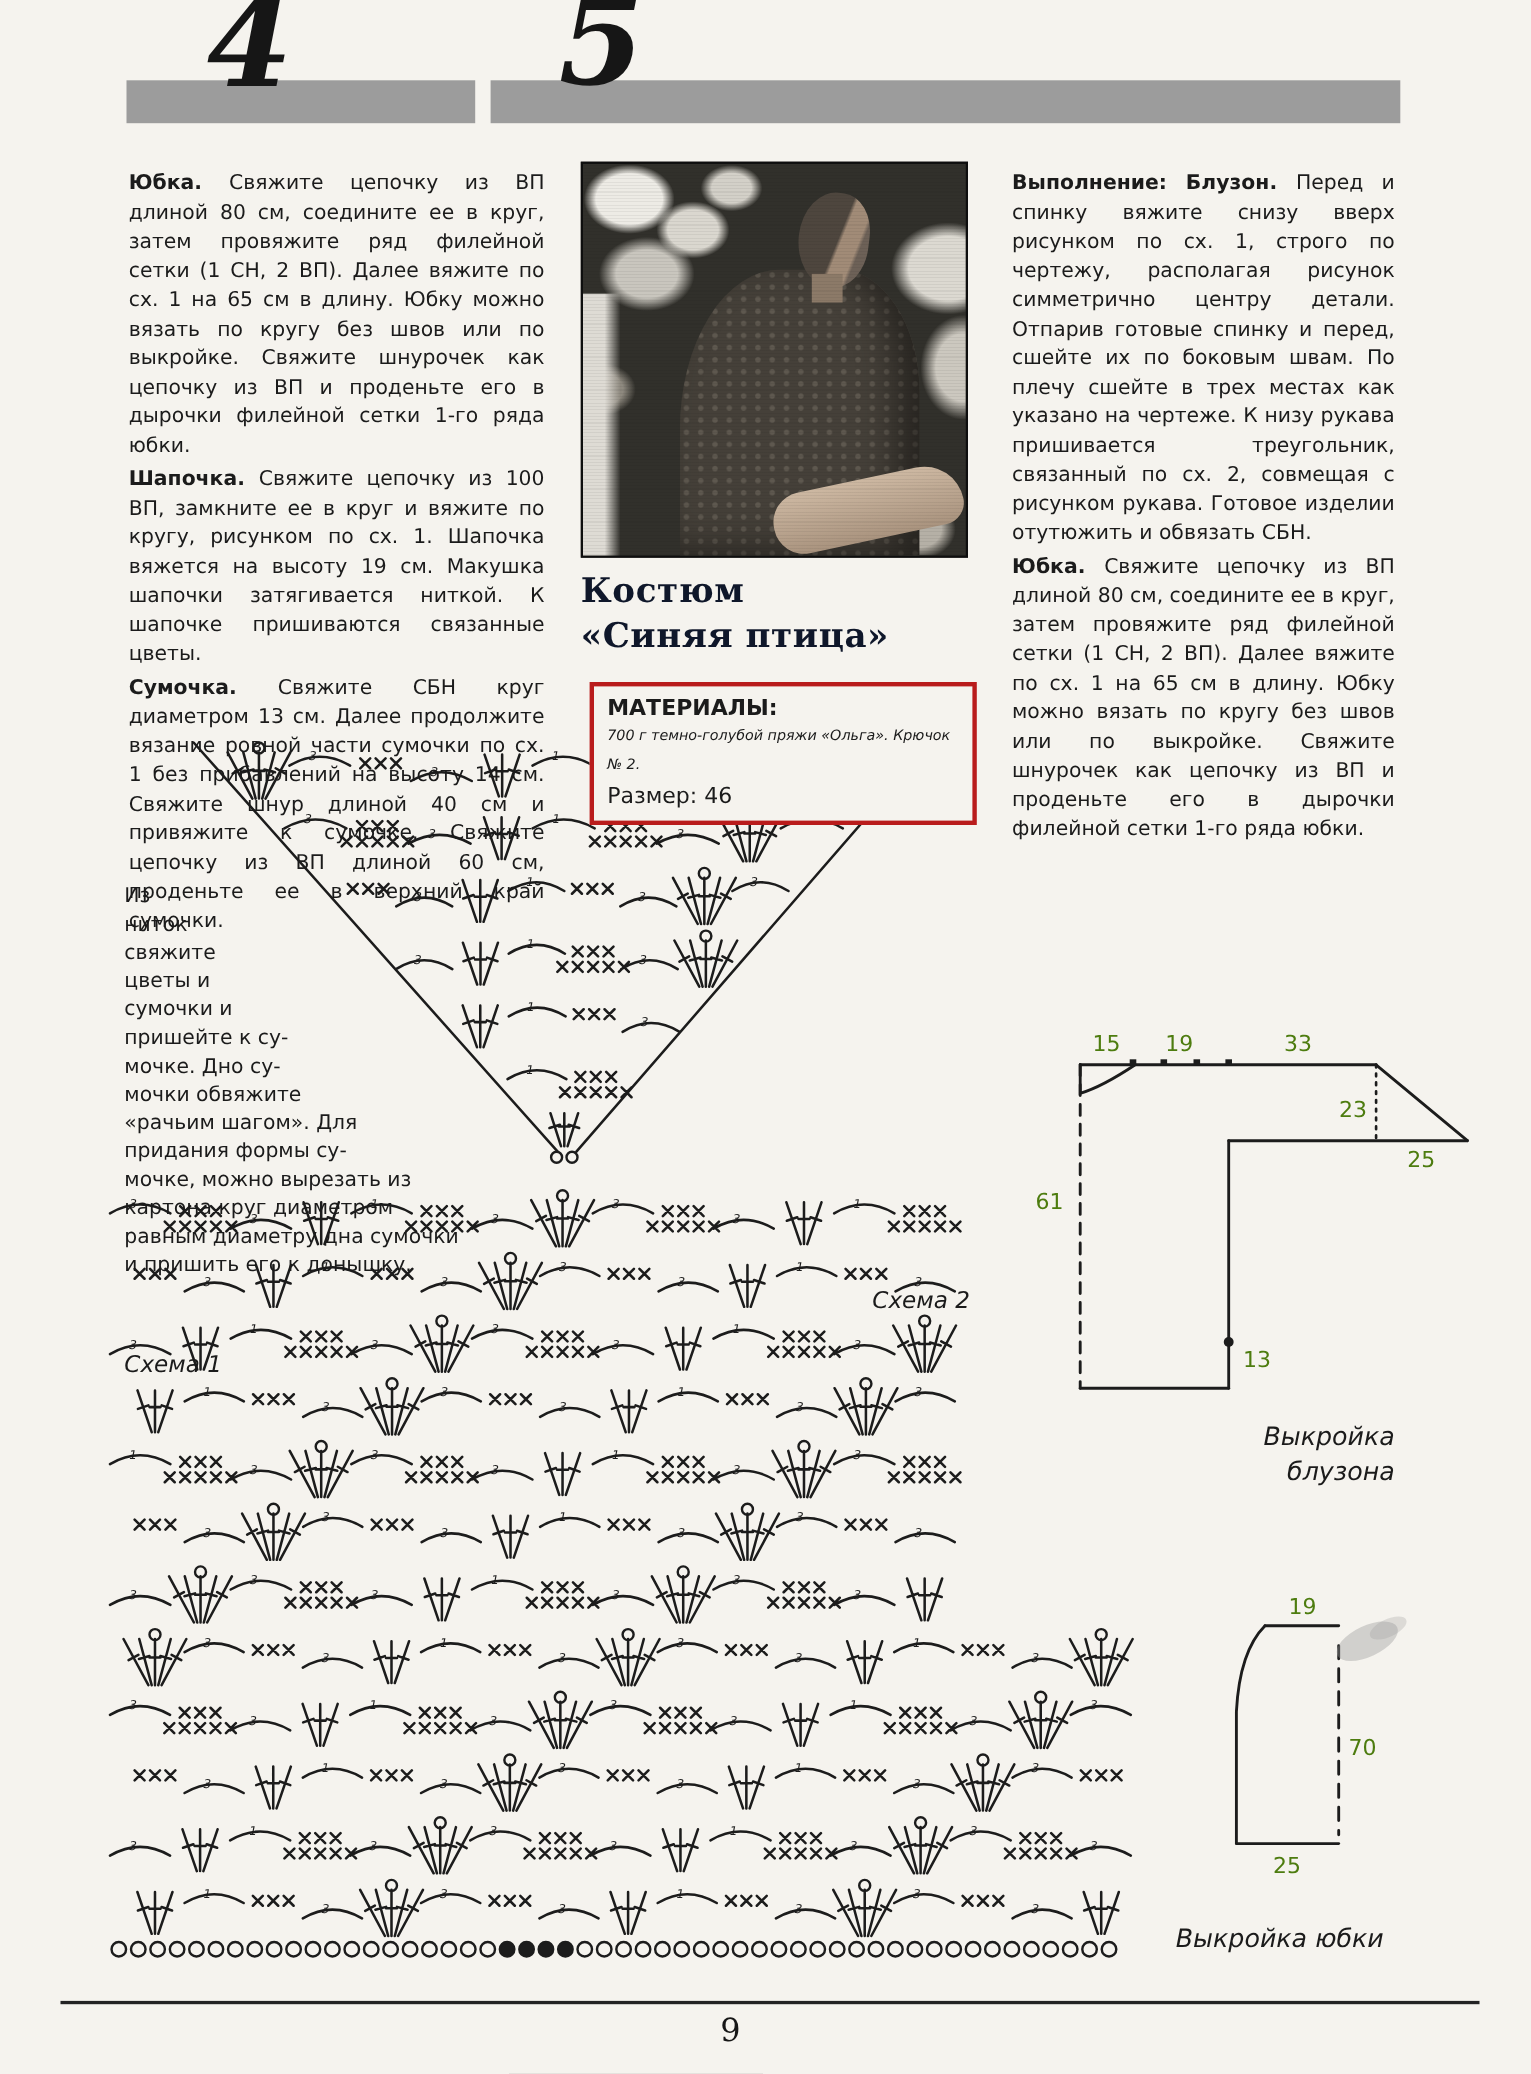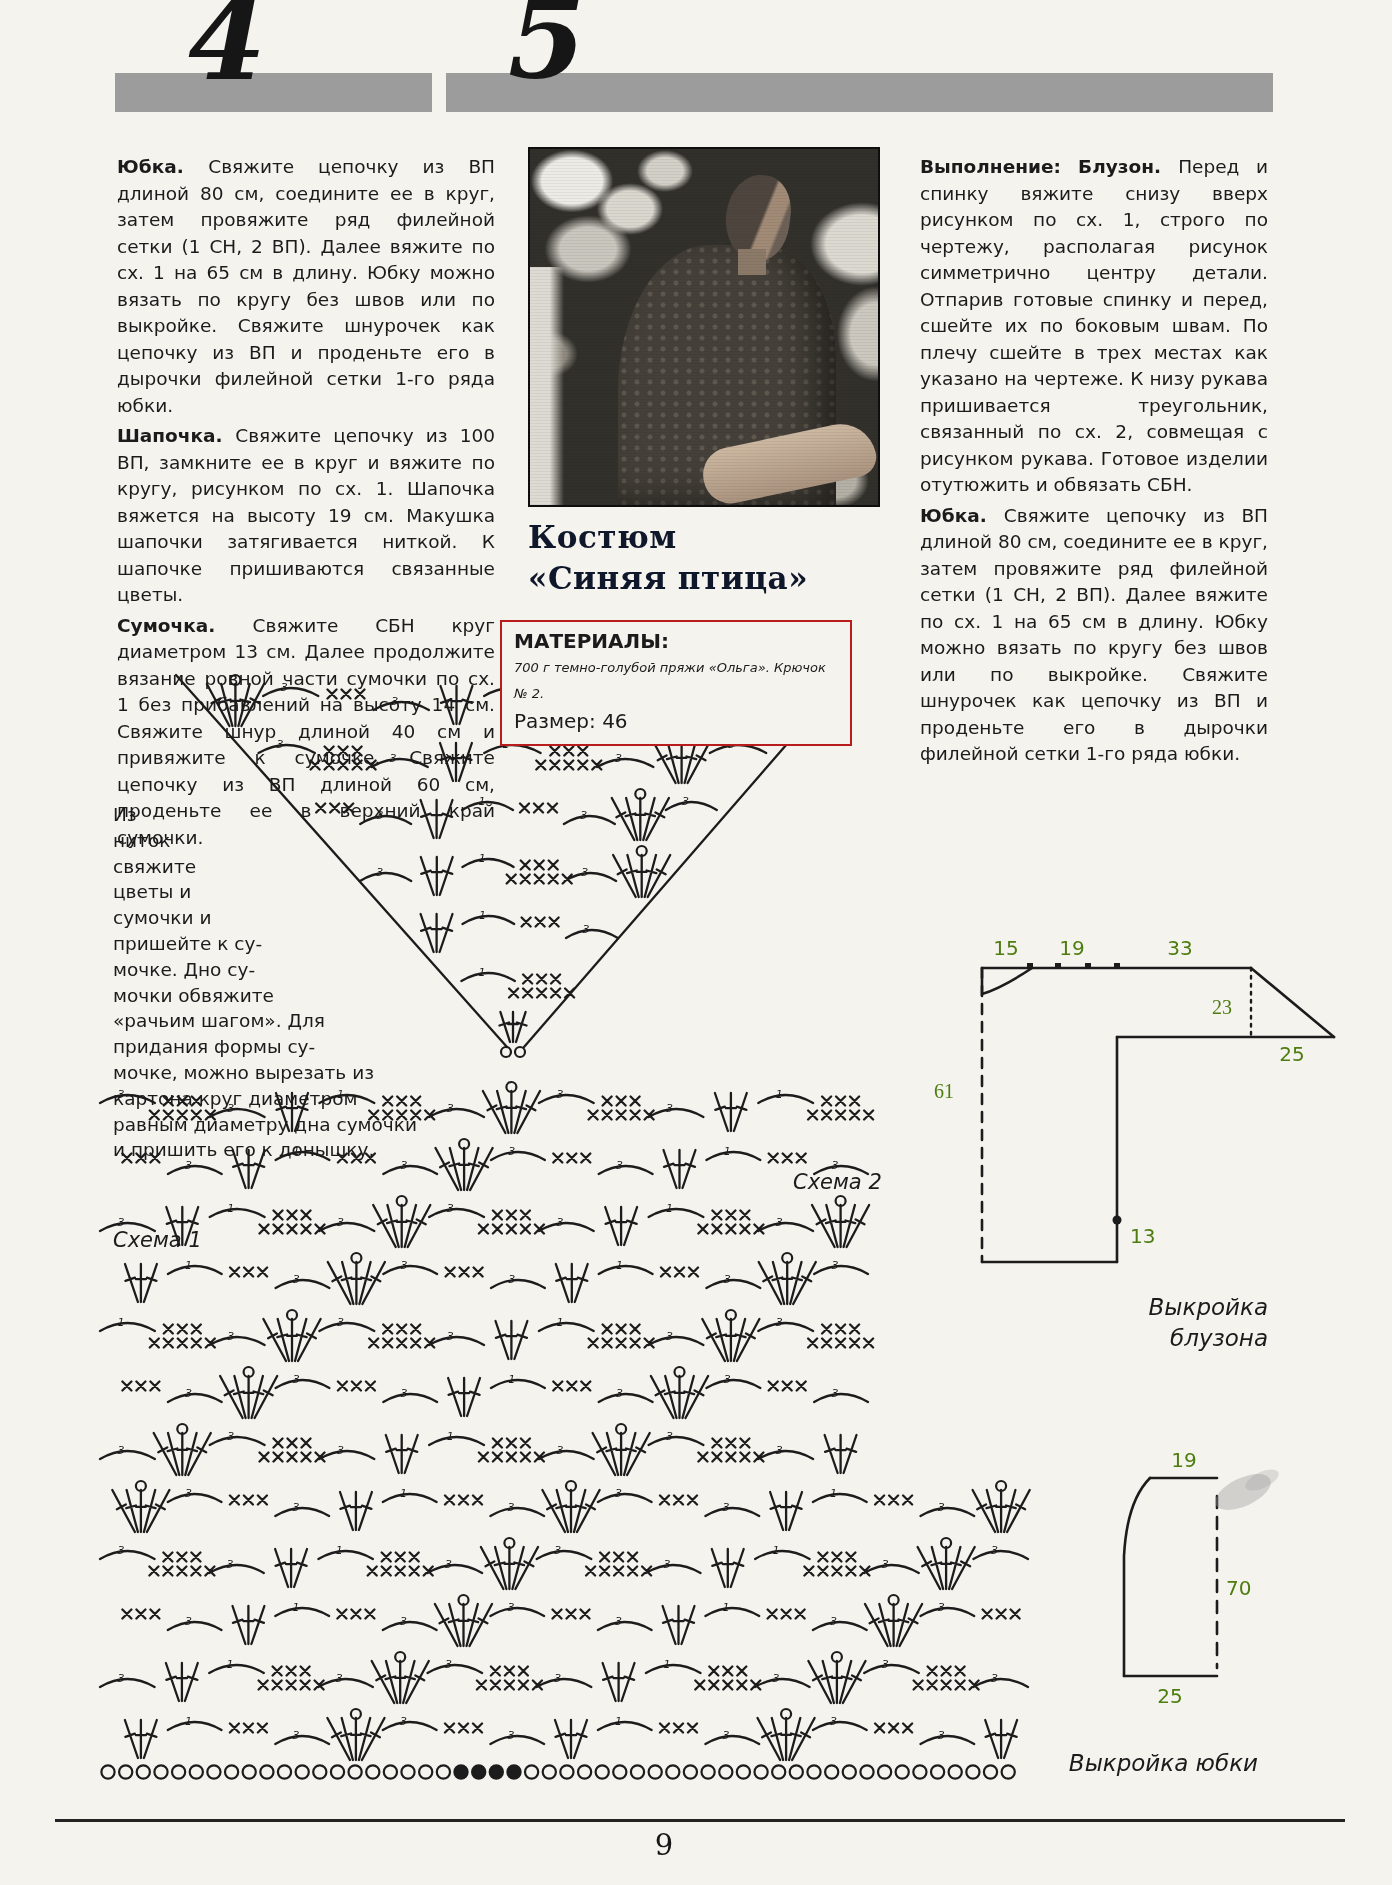--- a/index.html
+++ b/index.html
@@ -35,32 +35,32 @@
   .ph-head{position:absolute;left:196px;top:26px;width:64px;height:86px;
       background:linear-gradient(105deg,#4e463e 54%,#a18b77 58% 76%,#6d6157 80%);
       border-radius:50% 44% 46% 52%;transform:rotate(7deg);}
   .ph-neck{position:absolute;left:208px;top:100px;width:28px;height:26px;background:#8c7a68;}
   .ph-arm{position:absolute;left:172px;top:286px;width:174px;height:56px;
       background:linear-gradient(#cdb8a2,#a9937e);border-radius:30px 40px 22px 30px;transform:rotate(-12deg);}
   .ph-grain{position:absolute;inset:0;background:repeating-linear-gradient(0deg,rgba(15,15,15,.06) 0 1px,rgba(0,0,0,0) 1px 3px);}
   
   .title{position:absolute;left:528px;top:517px;width:352px;font-family:"DejaVu Serif",serif;
          font-weight:700;font-size:31px;line-height:41px;letter-spacing:.5px;color:#0f172a;}
-  .matbox{position:absolute;left:500px;top:620px;width:352px;border:2px solid #b91c1c;
+  .matbox{position:absolute;left:536px;top:620px;width:352px;border:4px solid #b91c1c;
           padding:6px 10px 9px 12px;box-sizing:border-box;background:#f5f3ee;}
   .mat-head{font-weight:700;font-size:20px;line-height:27px;}
   .mat-line{font-style:italic;font-size:13px;line-height:26px;}
   .mat-size{font-weight:400;font-size:20px;line-height:28px;}
   
   #bag-note{position:absolute;left:113px;top:802px;width:310px;font-size:18.5px;line-height:25.8px;}
   #bag-note div{white-space:nowrap;}
   .schema-label{position:absolute;font-style:italic;font-size:21px;color:#1b1b1b;}
   
   .mlabel{position:absolute;font-size:20px;color:#4d7c0f;}
-  .center{text-align:center;} .right{text-align:left;font-family:Liberation Serif, serif;}
+  .center{text-align:center;} .right{text-align:center;}
   .pat-caption{position:absolute;font-style:italic;font-size:23px;line-height:31px;text-align:right;color:#1b1b1b;}
   
   .footrule{position:absolute;left:55px;top:1819px;width:1290px;height:3px;background:#232323;}
   .pagenum{position:absolute;left:640px;top:1828px;width:48px;text-align:center;
            font-family:"DejaVu Serif",serif;font-size:29px;color:#161616;}
   svg{position:absolute;left:0;top:0;pointer-events:none;}
 </style>
 </head>
 <body>
 

